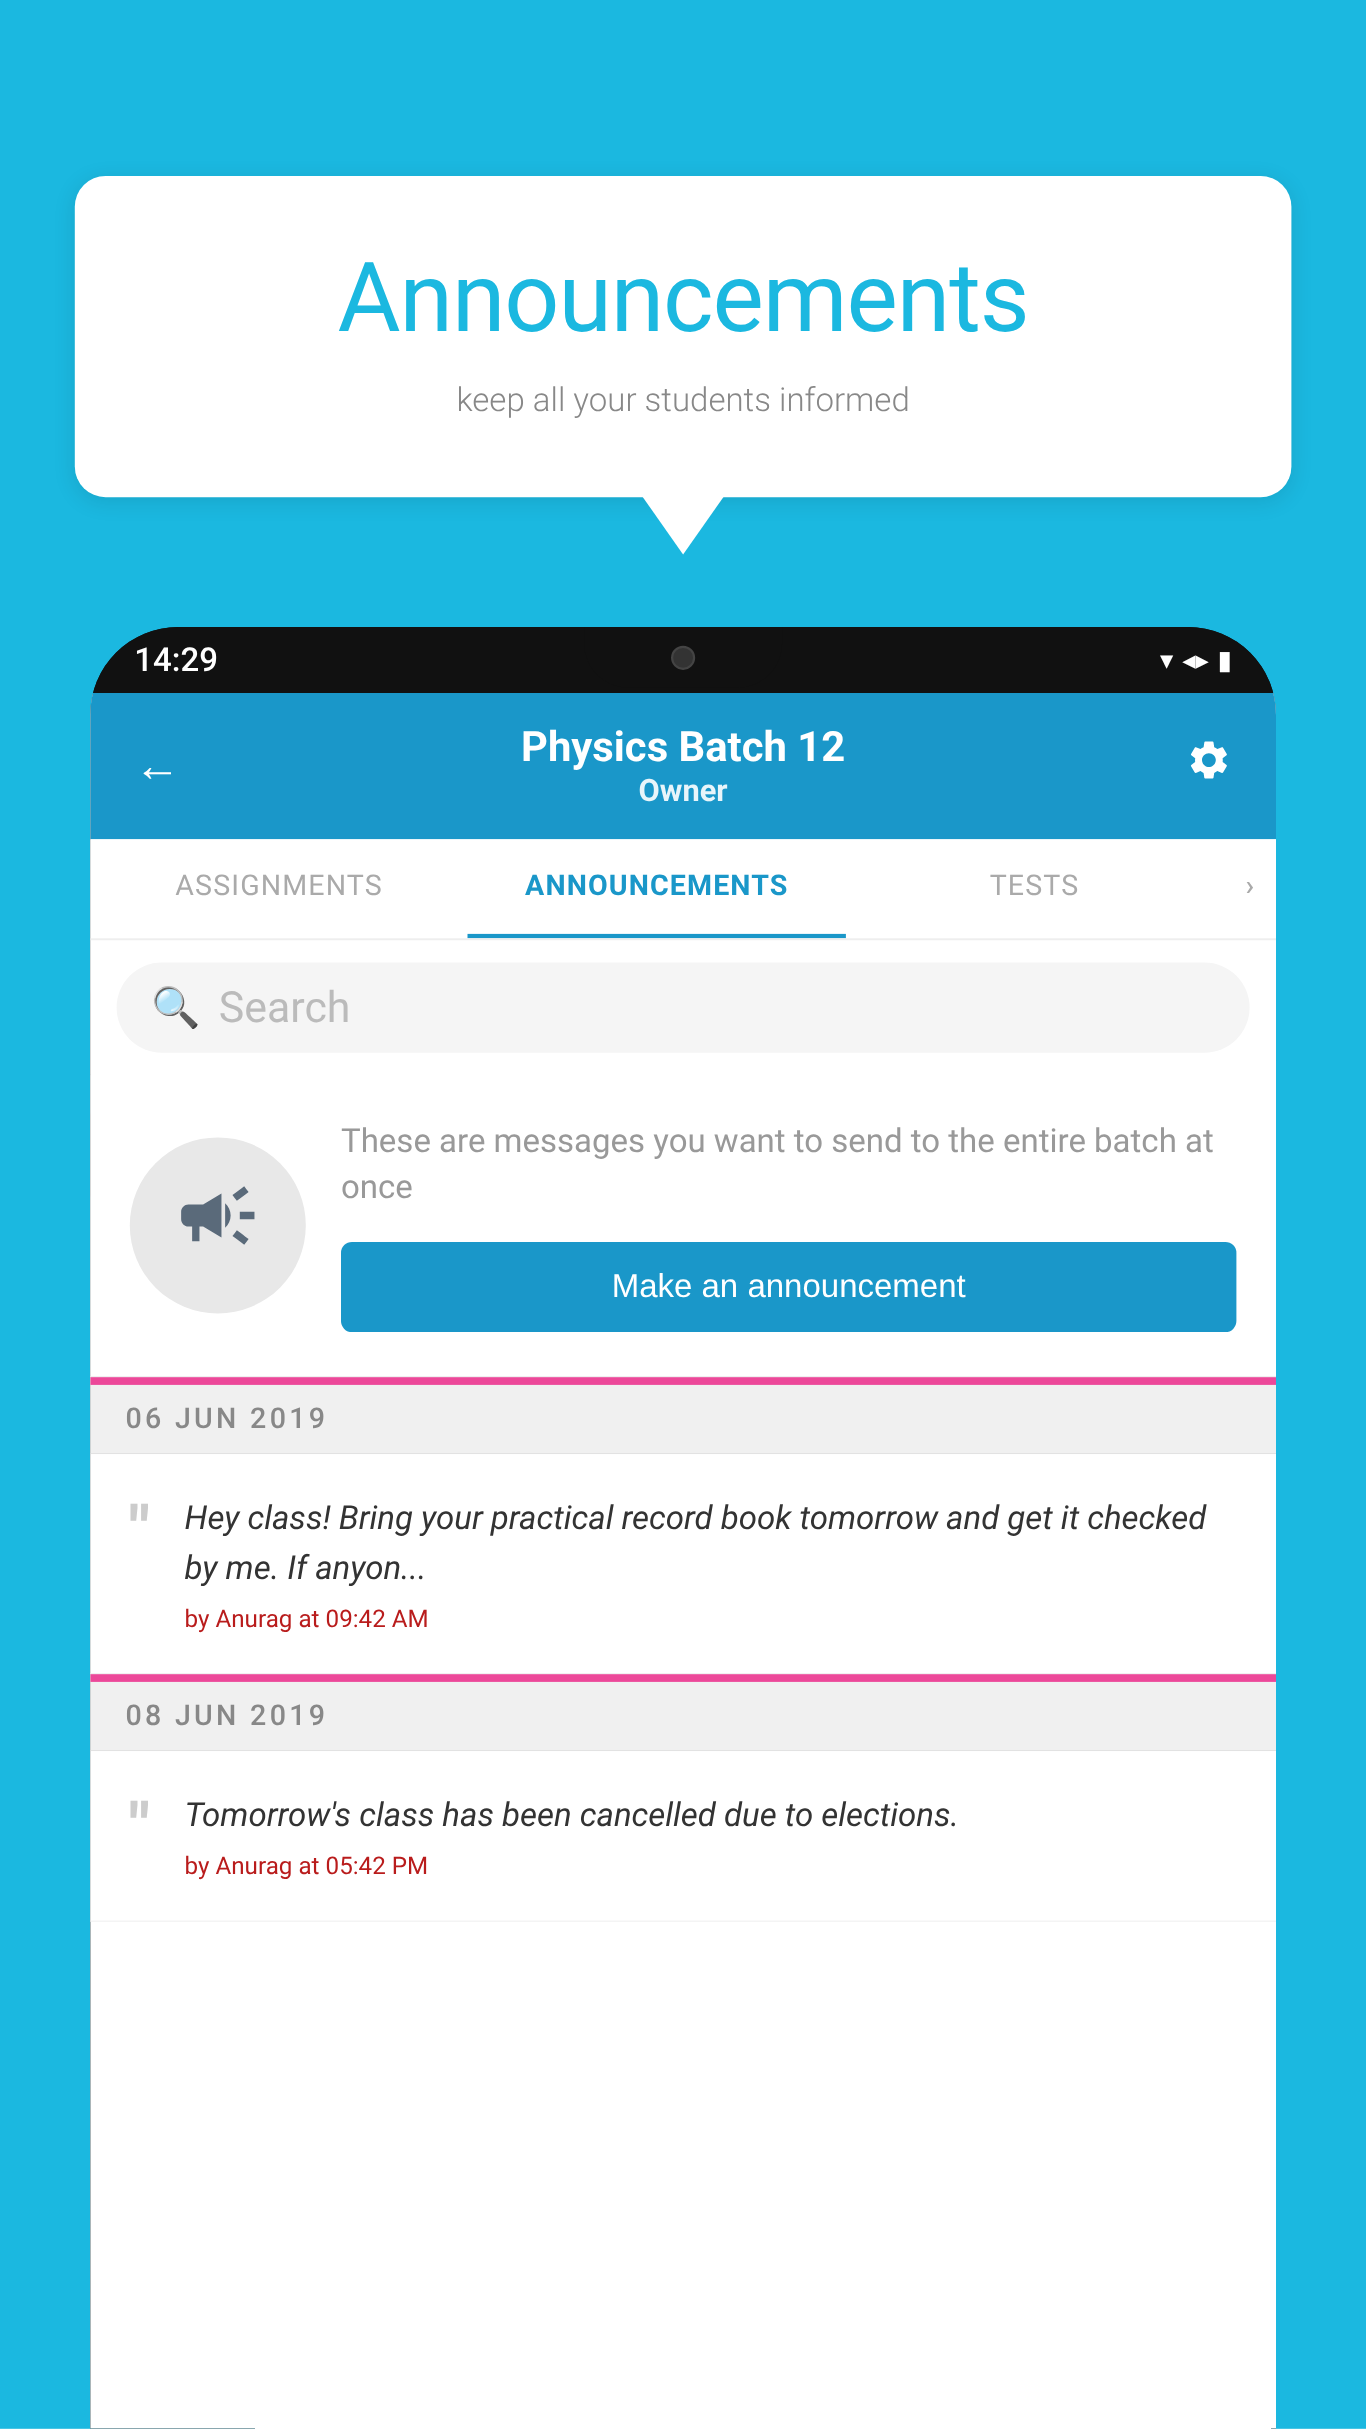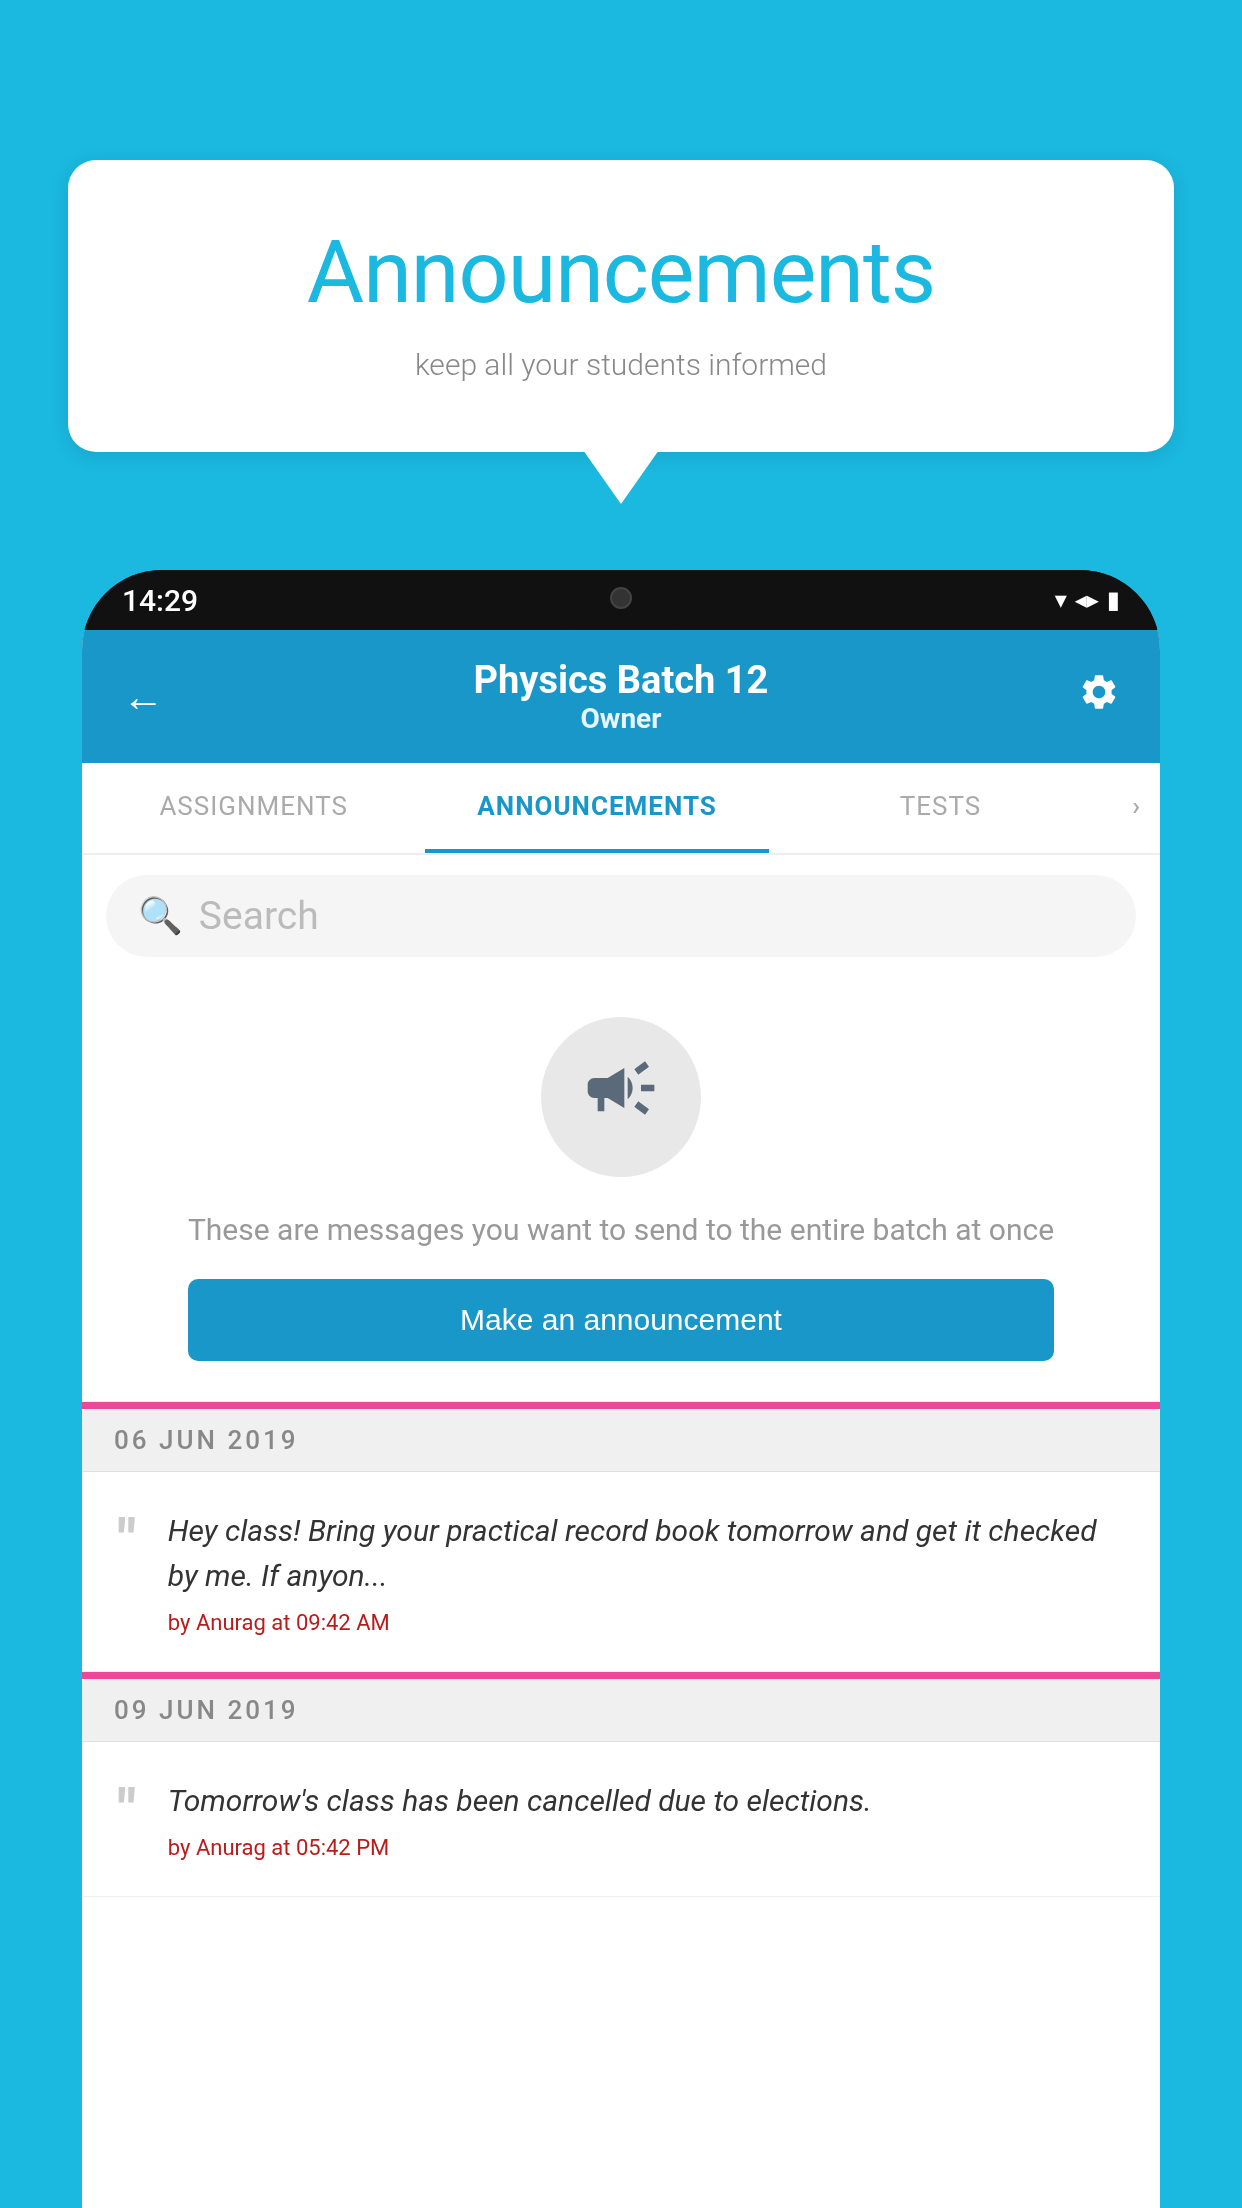--- a/index.html
+++ b/index.html
@@ -206,21 +206,20 @@
     }
 
     
     .promo-card {
       background: white;
       padding: 40px 36px;
       display: flex;
       align-items: center;
       gap: 32px;
       border-bottom: 1px solid #eee;
-      flex-direction: column;
     }
     .promo-icon-circle {
       width: 160px;
       height: 160px;
       min-width: 160px;
       background: #e8e8e8;
       border-radius: 50%;
       display: flex;
       align-items: center;
       justify-content: center;
@@ -398,21 +397,21 @@
     <div class="date-separator">06  JUN  2019</div>
 
     <div class="announcement-item">
       <div class="quote-icon">"</div>
       <div class="announcement-content">
         <div class="announcement-text">Hey class! Bring your practical record book tomorrow and get it checked by me. If anyon...</div>
         <div class="announcement-meta">by Anurag at 09:42 AM</div>
       </div>
     </div>
 
-    <div class="date-separator">09  JUN  2019</div>
+    <div class="date-separator">08  JUN  2019</div>
 
     <div class="announcement-item">
       <div class="quote-icon">"</div>
       <div class="announcement-content">
         <div class="announcement-text">Tomorrow's class has been cancelled due to elections.</div>
         <div class="announcement-meta">by Anurag at 05:42 PM</div>
       </div>
     </div>
 
   </div>

